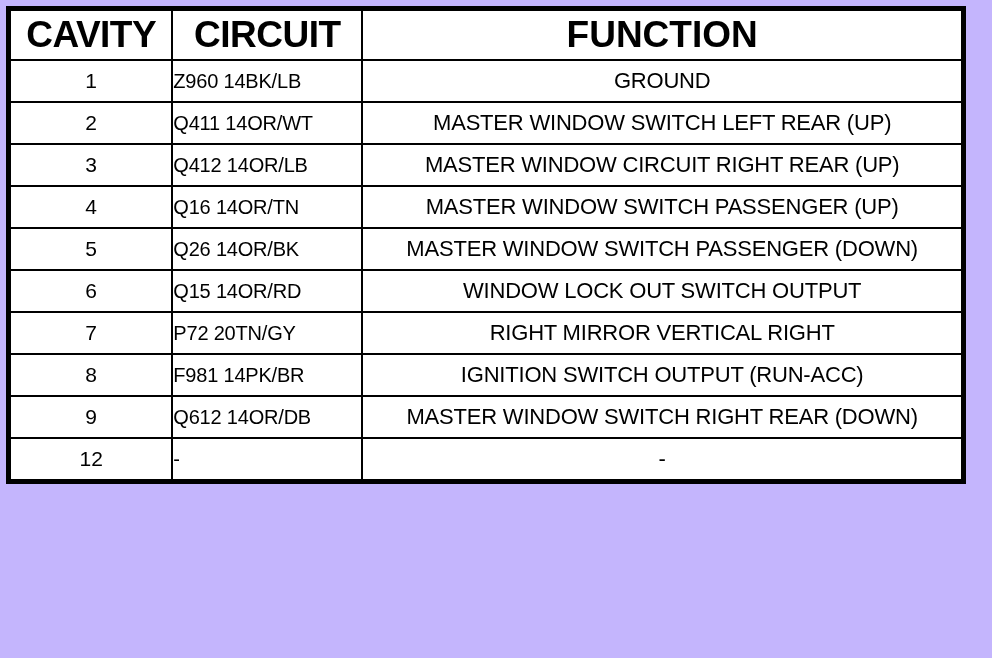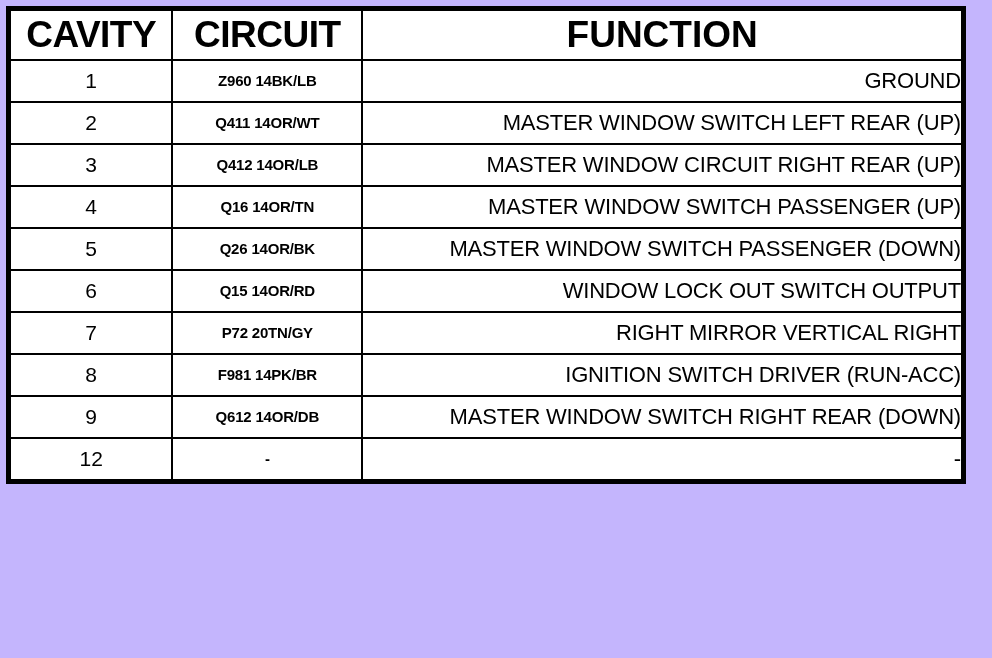--- a/index.html
+++ b/index.html
@@ -65,31 +65,30 @@
   tbody tr { height: 40px; }
 
   td.cell-cavity {
     text-align: center;
     font-size: 21px;
     line-height: 40px;
     height: 40px;
     white-space: nowrap;
   }
   td.cell-circuit {
-    text-align: center;
+    text-align: left;
     padding-left: 6px;
-    font-size: 15px;
+    font-size: 20px;
     line-height: 40px;
     height: 40px;
     white-space: nowrap;
     letter-spacing: -0.2px;
-    font-weight: bold;
   }
   td.cell-function {
-    text-align: right;
+    text-align: center;
     padding-left: 6px;
     font-size: 22px;
     line-height: 40px;
     height: 40px;
     white-space: nowrap;
     letter-spacing: -0.2px;
   }
 </style>
 </head>
 <body>
@@ -140,21 +139,21 @@
           <td class="cell-function">WINDOW LOCK OUT SWITCH OUTPUT</td>
         </tr>
         <tr>
           <td class="cell-cavity">7</td>
           <td class="cell-circuit">P72 20TN/GY</td>
           <td class="cell-function">RIGHT MIRROR VERTICAL RIGHT</td>
         </tr>
         <tr>
           <td class="cell-cavity">8</td>
           <td class="cell-circuit">F981 14PK/BR</td>
-          <td class="cell-function">IGNITION SWITCH DRIVER (RUN-ACC)</td>
+          <td class="cell-function">IGNITION SWITCH OUTPUT (RUN-ACC)</td>
         </tr>
         <tr>
           <td class="cell-cavity">9</td>
           <td class="cell-circuit">Q612 14OR/DB</td>
           <td class="cell-function">MASTER WINDOW SWITCH RIGHT REAR (DOWN)</td>
         </tr>
         <tr>
           <td class="cell-cavity">12</td>
           <td class="cell-circuit">-</td>
           <td class="cell-function">-</td>

